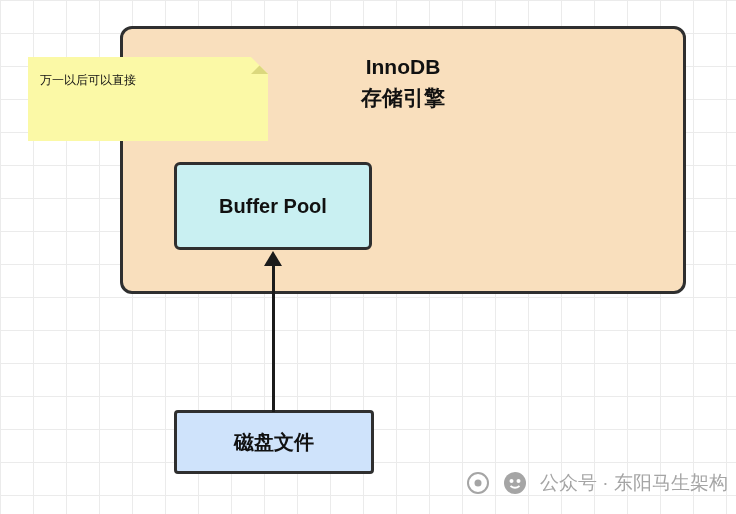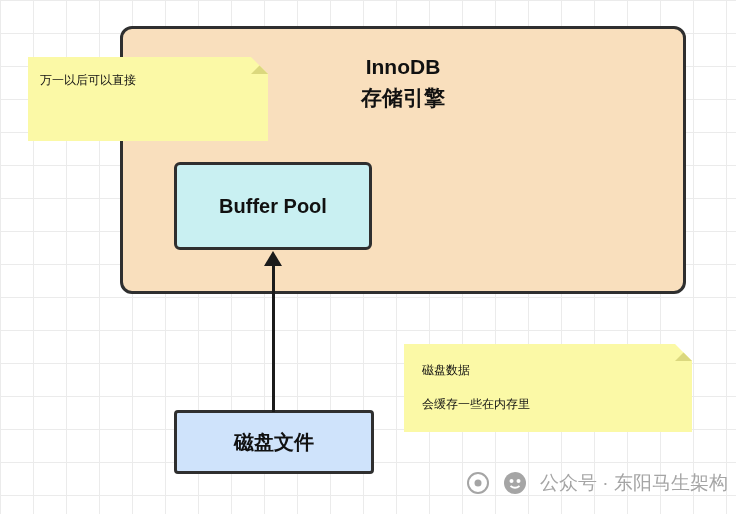--- a/index.html
+++ b/index.html
@@ -153,25 +153,20 @@
 
   <div class="box disk">
     <div>磁盘文件</div>
   </div>
 
   <div class="note note1">
     <span class="fold"></span>
     <div>万一以后可以直接</div>
   </div>
 
-  <div class="note note2">
-    <span class="fold"></span>
-    <div>磁盘数据</div>
-    <div>会缓存一些在内存里</div>
-  </div>
 
   <div class="watermark">
     <svg width="24" height="24" viewBox="0 0 24 24">
       <circle cx="12" cy="12" r="10" fill="none" stroke="#A5A5A5" stroke-width="2"></circle>
       <circle cx="12" cy="12" r="3.5" fill="#A5A5A5"></circle>
     </svg>
     <svg width="24" height="24" viewBox="0 0 24 24">
       <circle cx="12" cy="12" r="11" fill="#A5A5A5"></circle>
       <circle cx="8.5" cy="10" r="2" fill="#ffffff"></circle>
       <circle cx="15.5" cy="10" r="2" fill="#ffffff"></circle>

